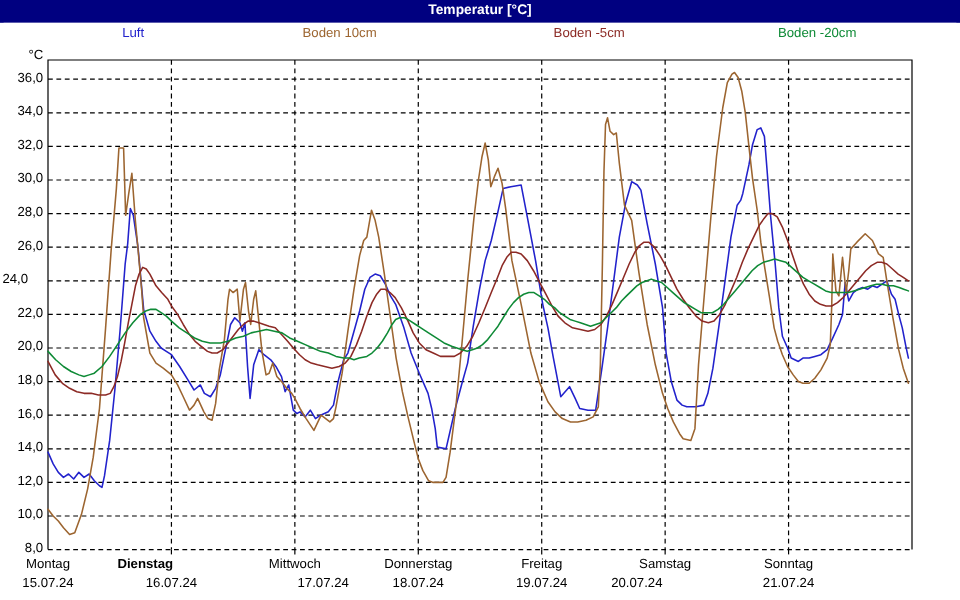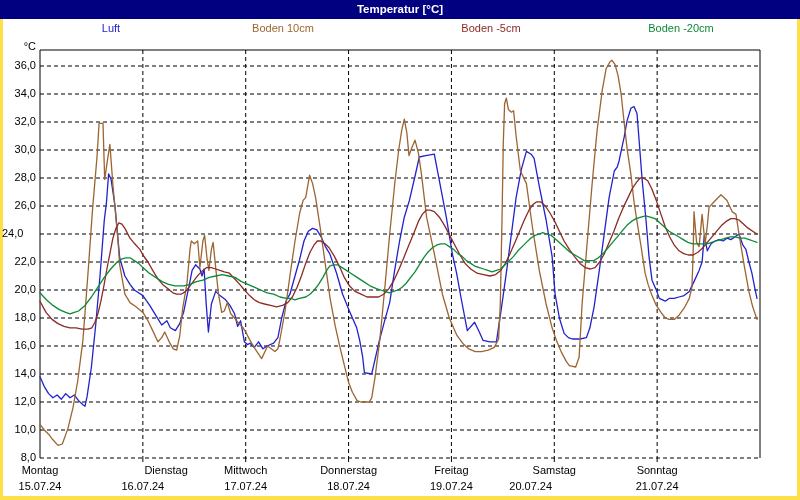--- a/index.html
+++ b/index.html
@@ -1,16 +1,16 @@
 <!DOCTYPE html>
 <html><head>
 <meta charset="utf-8">
 <style>
   html,body{margin:0;padding:0;background:#c0c0c0;}
-  .frame{position:relative;width:800px;height:500px;background:#fde047;overflow:hidden;
+  .frame{position:relative;width:800px;height:500px;background:#ffffff;overflow:hidden;
          font-family:"Liberation Sans", sans-serif;}
   .titlebar{position:absolute;left:0;top:0;width:800px;height:19px;background:#000080;
             color:#ffffff;font-size:11.5px;font-weight:bold;text-align:center;line-height:19px;}
   .canvas{position:absolute;left:3px;top:19px;width:794px;height:477px;background:#ffffff;}
   #chart-svg{position:absolute;left:0;top:0;}
   .lbl{position:absolute;font-size:11px;color:#000;line-height:13px;white-space:nowrap;}
   .legend{transform:translateX(-50%);font-size:11px;}
 </style>
 </head>
 <body>
@@ -66,24 +66,24 @@
       <div class="lbl" style="left: 2px; top: 255px; width: 34px; text-align: right;">22,0</div>
       <div class="lbl" style="left: 2px; top: 283px; width: 34px; text-align: right;">20,0</div>
       <div class="lbl" style="left: 2px; top: 311px; width: 34px; text-align: right;">18,0</div>
       <div class="lbl" style="left: 2px; top: 339px; width: 34px; text-align: right;">16,0</div>
       <div class="lbl" style="left: 2px; top: 367px; width: 34px; text-align: right;">14,0</div>
       <div class="lbl" style="left: 2px; top: 395px; width: 34px; text-align: right;">12,0</div>
       <div class="lbl" style="left: 2px; top: 423px; width: 34px; text-align: right;">10,0</div>
       <div class="lbl" style="left: 2px; top: 451px; width: 34px; text-align: right;">8,0</div>
       <div class="lbl" style="left: -5px; top: 464px; width: 90px; text-align: center;">Montag</div>
       <div class="lbl" style="left: -5px; top: 480px; width: 90px; text-align: center;">15.07.24</div>
-      <div class="lbl" style="left: 97.8571px; top: 464px; width: 90px; text-align: right;">Dienstag</div>
+      <div class="lbl" style="left: 97.8571px; top: 464px; width: 90px; text-align: left; font-weight: bold;">Dienstag</div>
       <div class="lbl" style="left: 97.8571px; top: 480px; width: 90px; text-align: center;">16.07.24</div>
       <div class="lbl" style="left: 200.714px; top: 464px; width: 90px; text-align: center;">Mittwoch</div>
-      <div class="lbl" style="left: 200.714px; top: 480px; width: 90px; text-align: center;">17.07.24</div>
+      <div class="lbl" style="left: 200.714px; top: 480px; width: 90px; text-align: right;">17.07.24</div>
       <div class="lbl" style="left: 303.571px; top: 464px; width: 90px; text-align: center;">Donnerstag</div>
       <div class="lbl" style="left: 303.571px; top: 480px; width: 90px; text-align: center;">18.07.24</div>
       <div class="lbl" style="left: 406.429px; top: 464px; width: 90px; text-align: center;">Freitag</div>
       <div class="lbl" style="left: 406.429px; top: 480px; width: 90px; text-align: center;">19.07.24</div>
       <div class="lbl" style="left: 509.286px; top: 464px; width: 90px; text-align: center;">Samstag</div>
       <div class="lbl" style="left: 509.286px; top: 480px; width: 90px; ">20.07.24</div>
       <div class="lbl" style="left: 612.143px; top: 464px; width: 90px; text-align: center;">Sonntag</div>
       <div class="lbl" style="left: 612.143px; top: 480px; width: 90px; text-align: center;">21.07.24</div>
       <div class="lbl legend" style="left: 111px; top: 22px; color: rgb(34, 34, 204);">Luft</div>
       <div class="lbl legend" style="left: 283px; top: 22px; color: rgb(156, 101, 48);">Boden 10cm</div>

